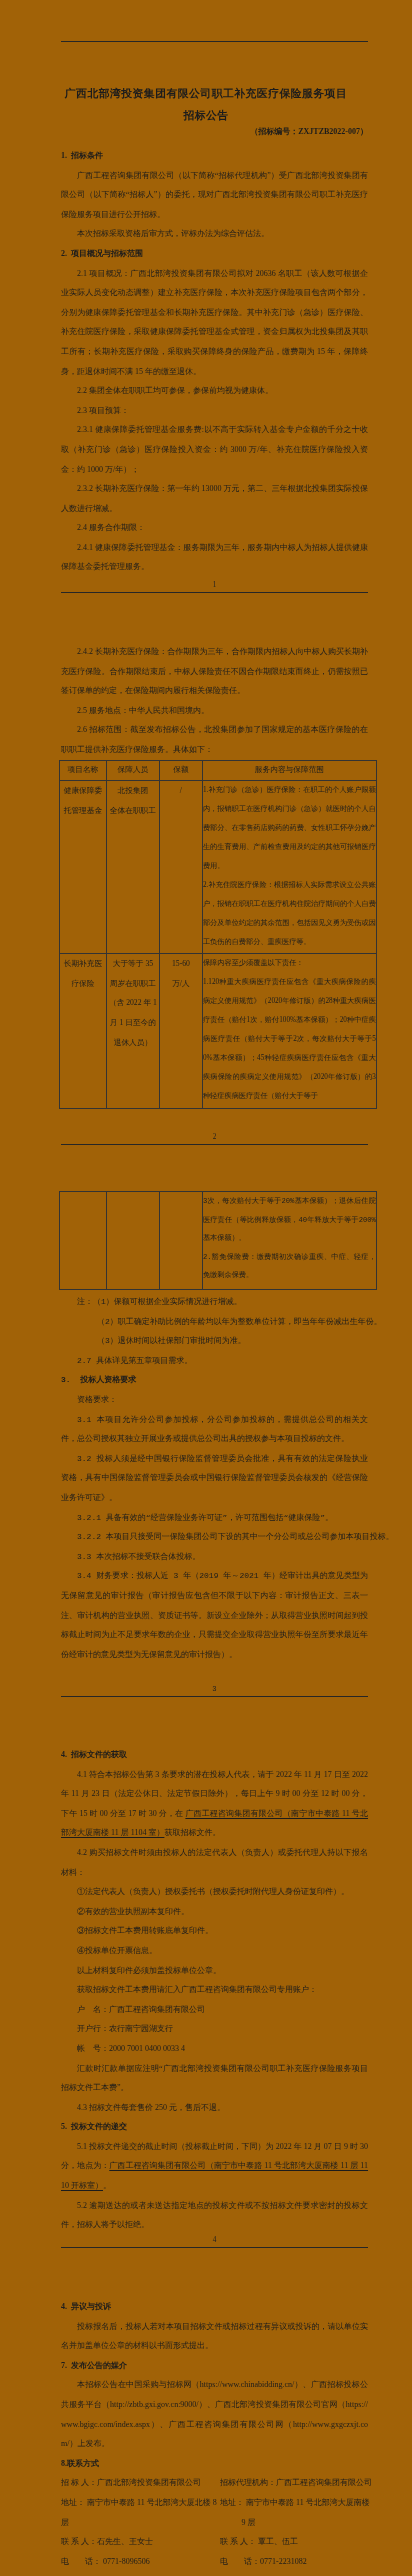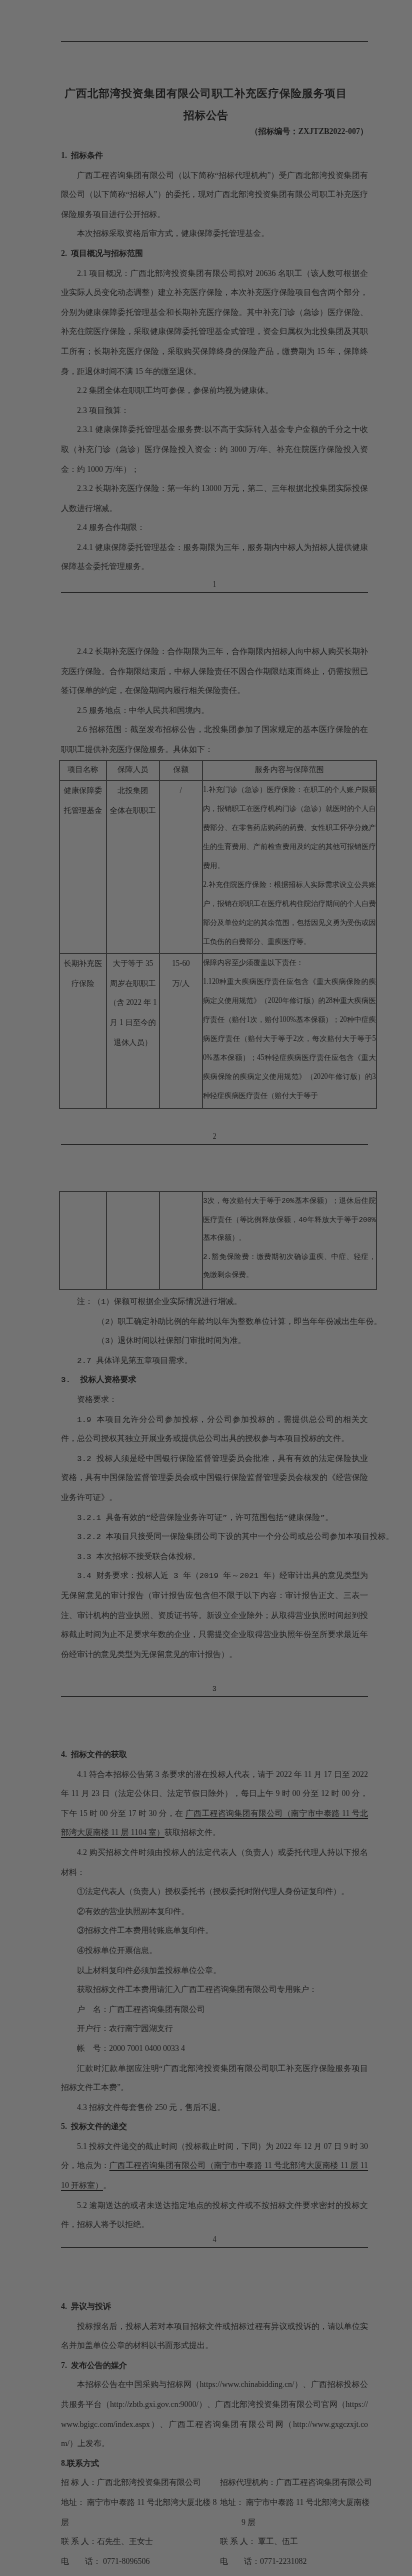--- a/index.html
+++ b/index.html
@@ -1,18 +1,18 @@
 <!DOCTYPE html>
 <html style="font-size:8.2px"><head>
 <meta charset="utf-8">
 <style>
   html,body { margin:0; padding:0; background:#ffffff; }
   body { width:412px; font-family:"Liberation Serif","DejaVu Serif",serif; color:#1c1c1c; }
   .doc { position:relative; width:412px; height:2834px; background:#fff; overflow:hidden; }
-  .page { position:relative; width:412px; background:#737373; }
+  .page { position:relative; width:412px; background:#a16207; }
   .headrule { position:absolute; left:61px; width:307px; border-top:1px solid #262626; }
   .footline { position:absolute; left:61px; width:307px; bottom:0; border-top:1px solid #262626; }
   .pagenum { position:absolute; left:61px; width:307px; bottom:3.6px; text-align:center;
              font-size:7.2px; line-height:8.2px; color:#222; }
   .content { position:absolute; left:61px; width:307px; }
   .title { position:absolute; left:31px; width:350px; text-align:center; font-size:10.8px;
            font-weight:bold; line-height:21.6px; letter-spacing:0.5px; }
   .bidno { position:absolute; left:61px; width:307px; text-align:center; font-size:8px;
            font-weight:bold; line-height:12.4px; }
   .p, .pline, .h, .sub, .note2 { font-size:8px; line-height:19.6px; }
@@ -45,21 +45,21 @@
   <div class="page" style="height:593px;">
     <div class="headrule" style="top:41px;"></div>
     <div class="title" style="top:83px;">
       <div>广西北部湾投资集团有限公司职工补充医疗保险服务项目</div>
       <div>招标公告</div>
     </div>
     <div class="bidno" style="top:126px;text-align:right;">（招标编号：ZXJTZB2022-007）</div>
     <div class="content" style="top:146px;">
       <div class="h">1.  招标条件</div>
       <div class="p">广西工程咨询集团有限公司（以下简称“招标代理机构”）受广西北部湾投资集团有限公司（以下简称“招标人”）的委托，现对广西北部湾投资集团有限公司职工补充医疗保险服务项目进行公开招标。</div>
-      <div class="pline">本次招标采取资格后审方式，健康保障委托管理基金。</div>
+      <div class="pline">本次招标采取资格后审方式，评标办法为综合评估法。</div>
       <div class="h">2.  项目概况与招标范围</div>
       <div class="p">2.1 项目概况：广西北部湾投资集团有限公司拟对 20636 名职工（该人数可根据企业实际人员变化动态调整）建立补充医疗保险，本次补充医疗保险项目包含两个部分，分别为健康保障委托管理基金和长期补充医疗保险。其中补充门诊（急诊）医疗保险、补充住院医疗保险，采取健康保障委托管理基金式管理，资金归属权为北投集团及其职工所有；长期补充医疗保险，采取购买保障终身的保险产品，缴费期为 15 年，保障终身，距退休时间不满 15 年的缴至退休。</div>
       <div class="pline">2.2 集团全体在职职工均可参保，参保前均视为健康体。</div>
       <div class="pline">2.3  项目预算：</div>
       <div class="p">2.3.1 健康保障委托管理基金服务费:以不高于实际转入基金专户金额的千分之十收取（补充门诊（急诊）医疗保险投入资金：约 3000 万/年、补充住院医疗保险投入资金：约 1000 万/年）；</div>
       <div class="p">2.3.2 长期补充医疗保险：第一年约 13000 万元，第二、三年根据北投集团实际投保人数进行增减。</div>
       <div class="pline">2.4  服务合作期限：</div>
       <div class="p">2.4.1 健康保障委托管理基金：服务期限为三年，服务期内中标人为招标人提供健康保障基金委托管理服务。</div>
     </div>
     <div class="pagenum">1</div>
@@ -132,21 +132,21 @@
         </tr>
       </tbody>
         </table>
       <div class="gap4"></div>
       <div class="pline">注：（1）保额可根据企业实际情况进行增减。</div>
       <div class="note2">（2）职工确定补助比例的年龄均以年为整数单位计算，即当年年份减出生年份。</div>
       <div class="note2">（3）退休时间以社保部门审批时间为准。</div>
       <div class="pline">2.7 具体详见第五章项目需求。</div>
       <div class="h">3.  投标人资格要求</div>
       <div class="pline">资格要求：</div>
-      <div class="p">1.9 本项目允许分公司参加投标，分公司参加投标的，需提供总公司的相关文件，总公司授权其独立开展业务或提供总公司出具的授权参与本项目投标的文件。</div>
+      <div class="p">3.1 本项目允许分公司参加投标，分公司参加投标的，需提供总公司的相关文件，总公司授权其独立开展业务或提供总公司出具的授权参与本项目投标的文件。</div>
       <div class="p">3.2 投标人须是经中国银行保险监督管理委员会批准，具有有效的法定保险执业资格，具有中国保险监督管理委员会或中国银行保险监督管理委员会核发的《经营保险业务许可证》。</div>
       <div class="pline">3.2.1 具备有效的“经营保险业务许可证”，许可范围包括“健康保险”。</div>
       <div class="pline">3.2.2 本项目只接受同一保险集团公司下设的其中一个分公司或总公司参加本项目投标。</div>
       <div class="pline">3.3  本次招标不接受联合体投标。</div>
       <div class="p">3.4 财务要求：投标人近 3 年（2019 年～2021 年）经审计出具的意见类型为无保留意见的审计报告（审计报告应包含但不限于以下内容：审计报告正文、三表一注、审计机构的营业执照、资质证书等。新设立企业除外；从取得营业执照时间起到投标截止时间为止不足要求年数的企业，只需提交企业取得营业执照年份至所要求最近年份经审计的意见类型为无保留意见的审计报告）。</div>
     </div>
     <div class="pagenum">3</div>
     <div class="footline"></div>
   </div>
 

